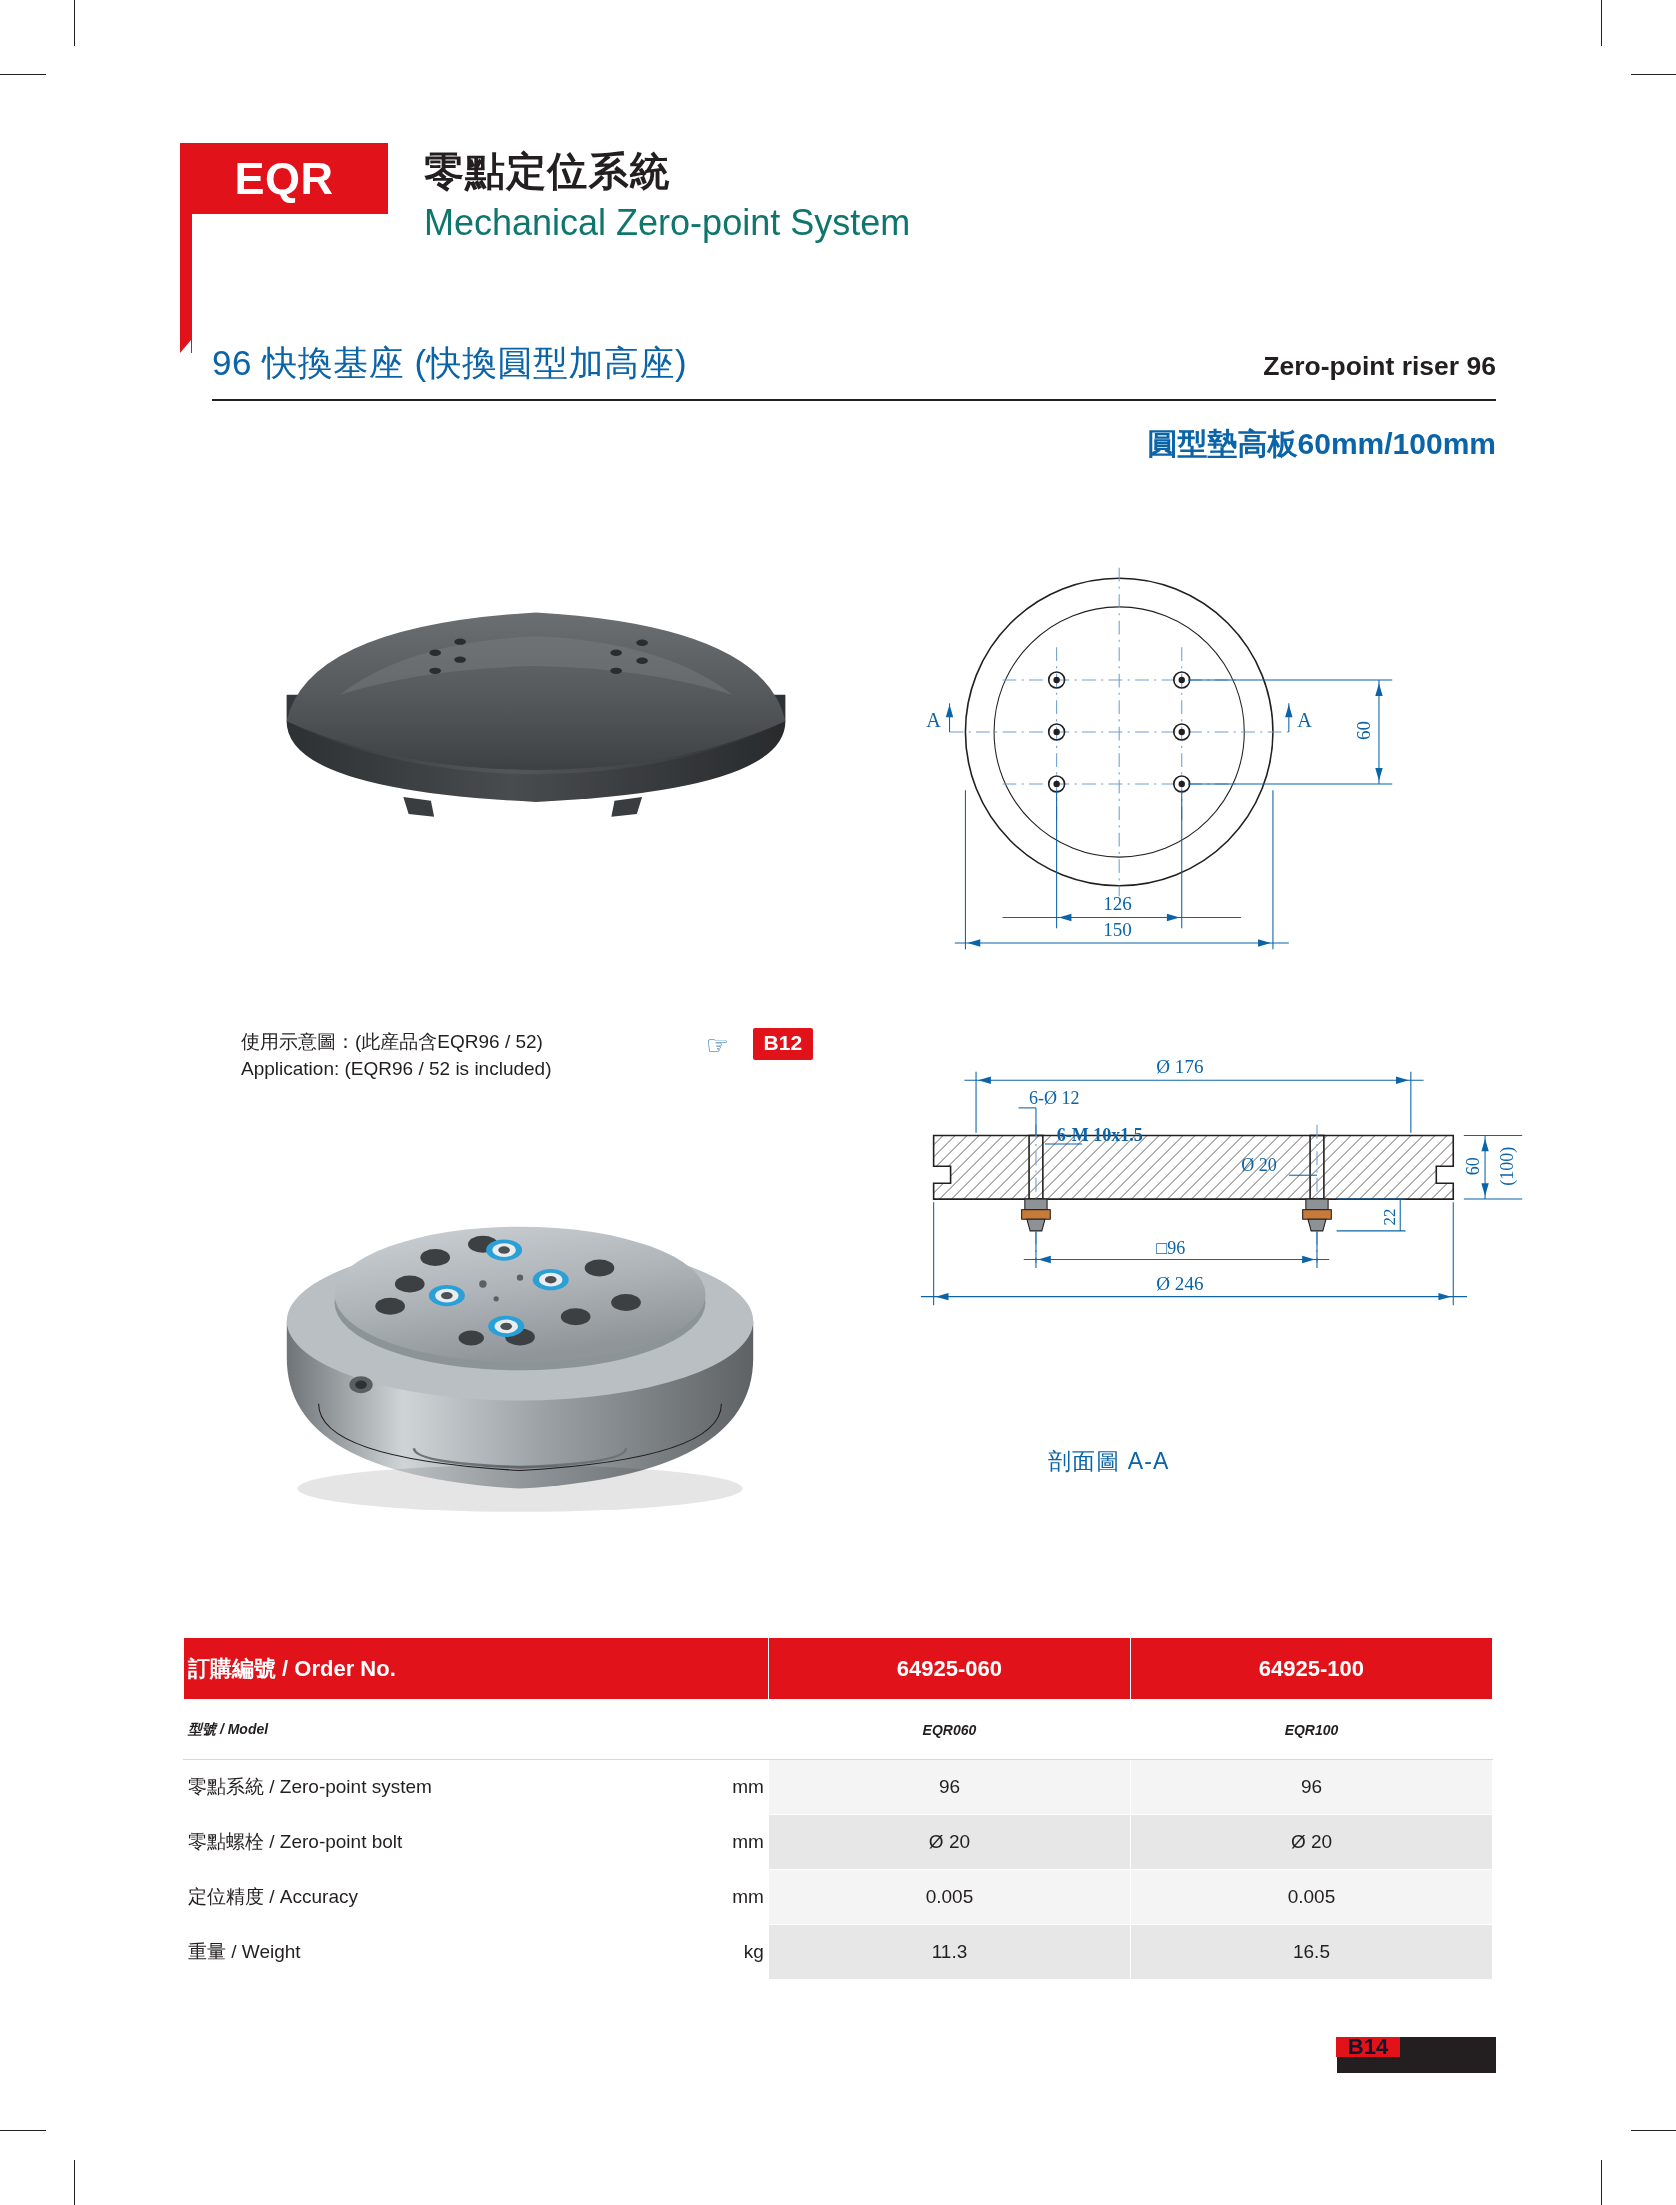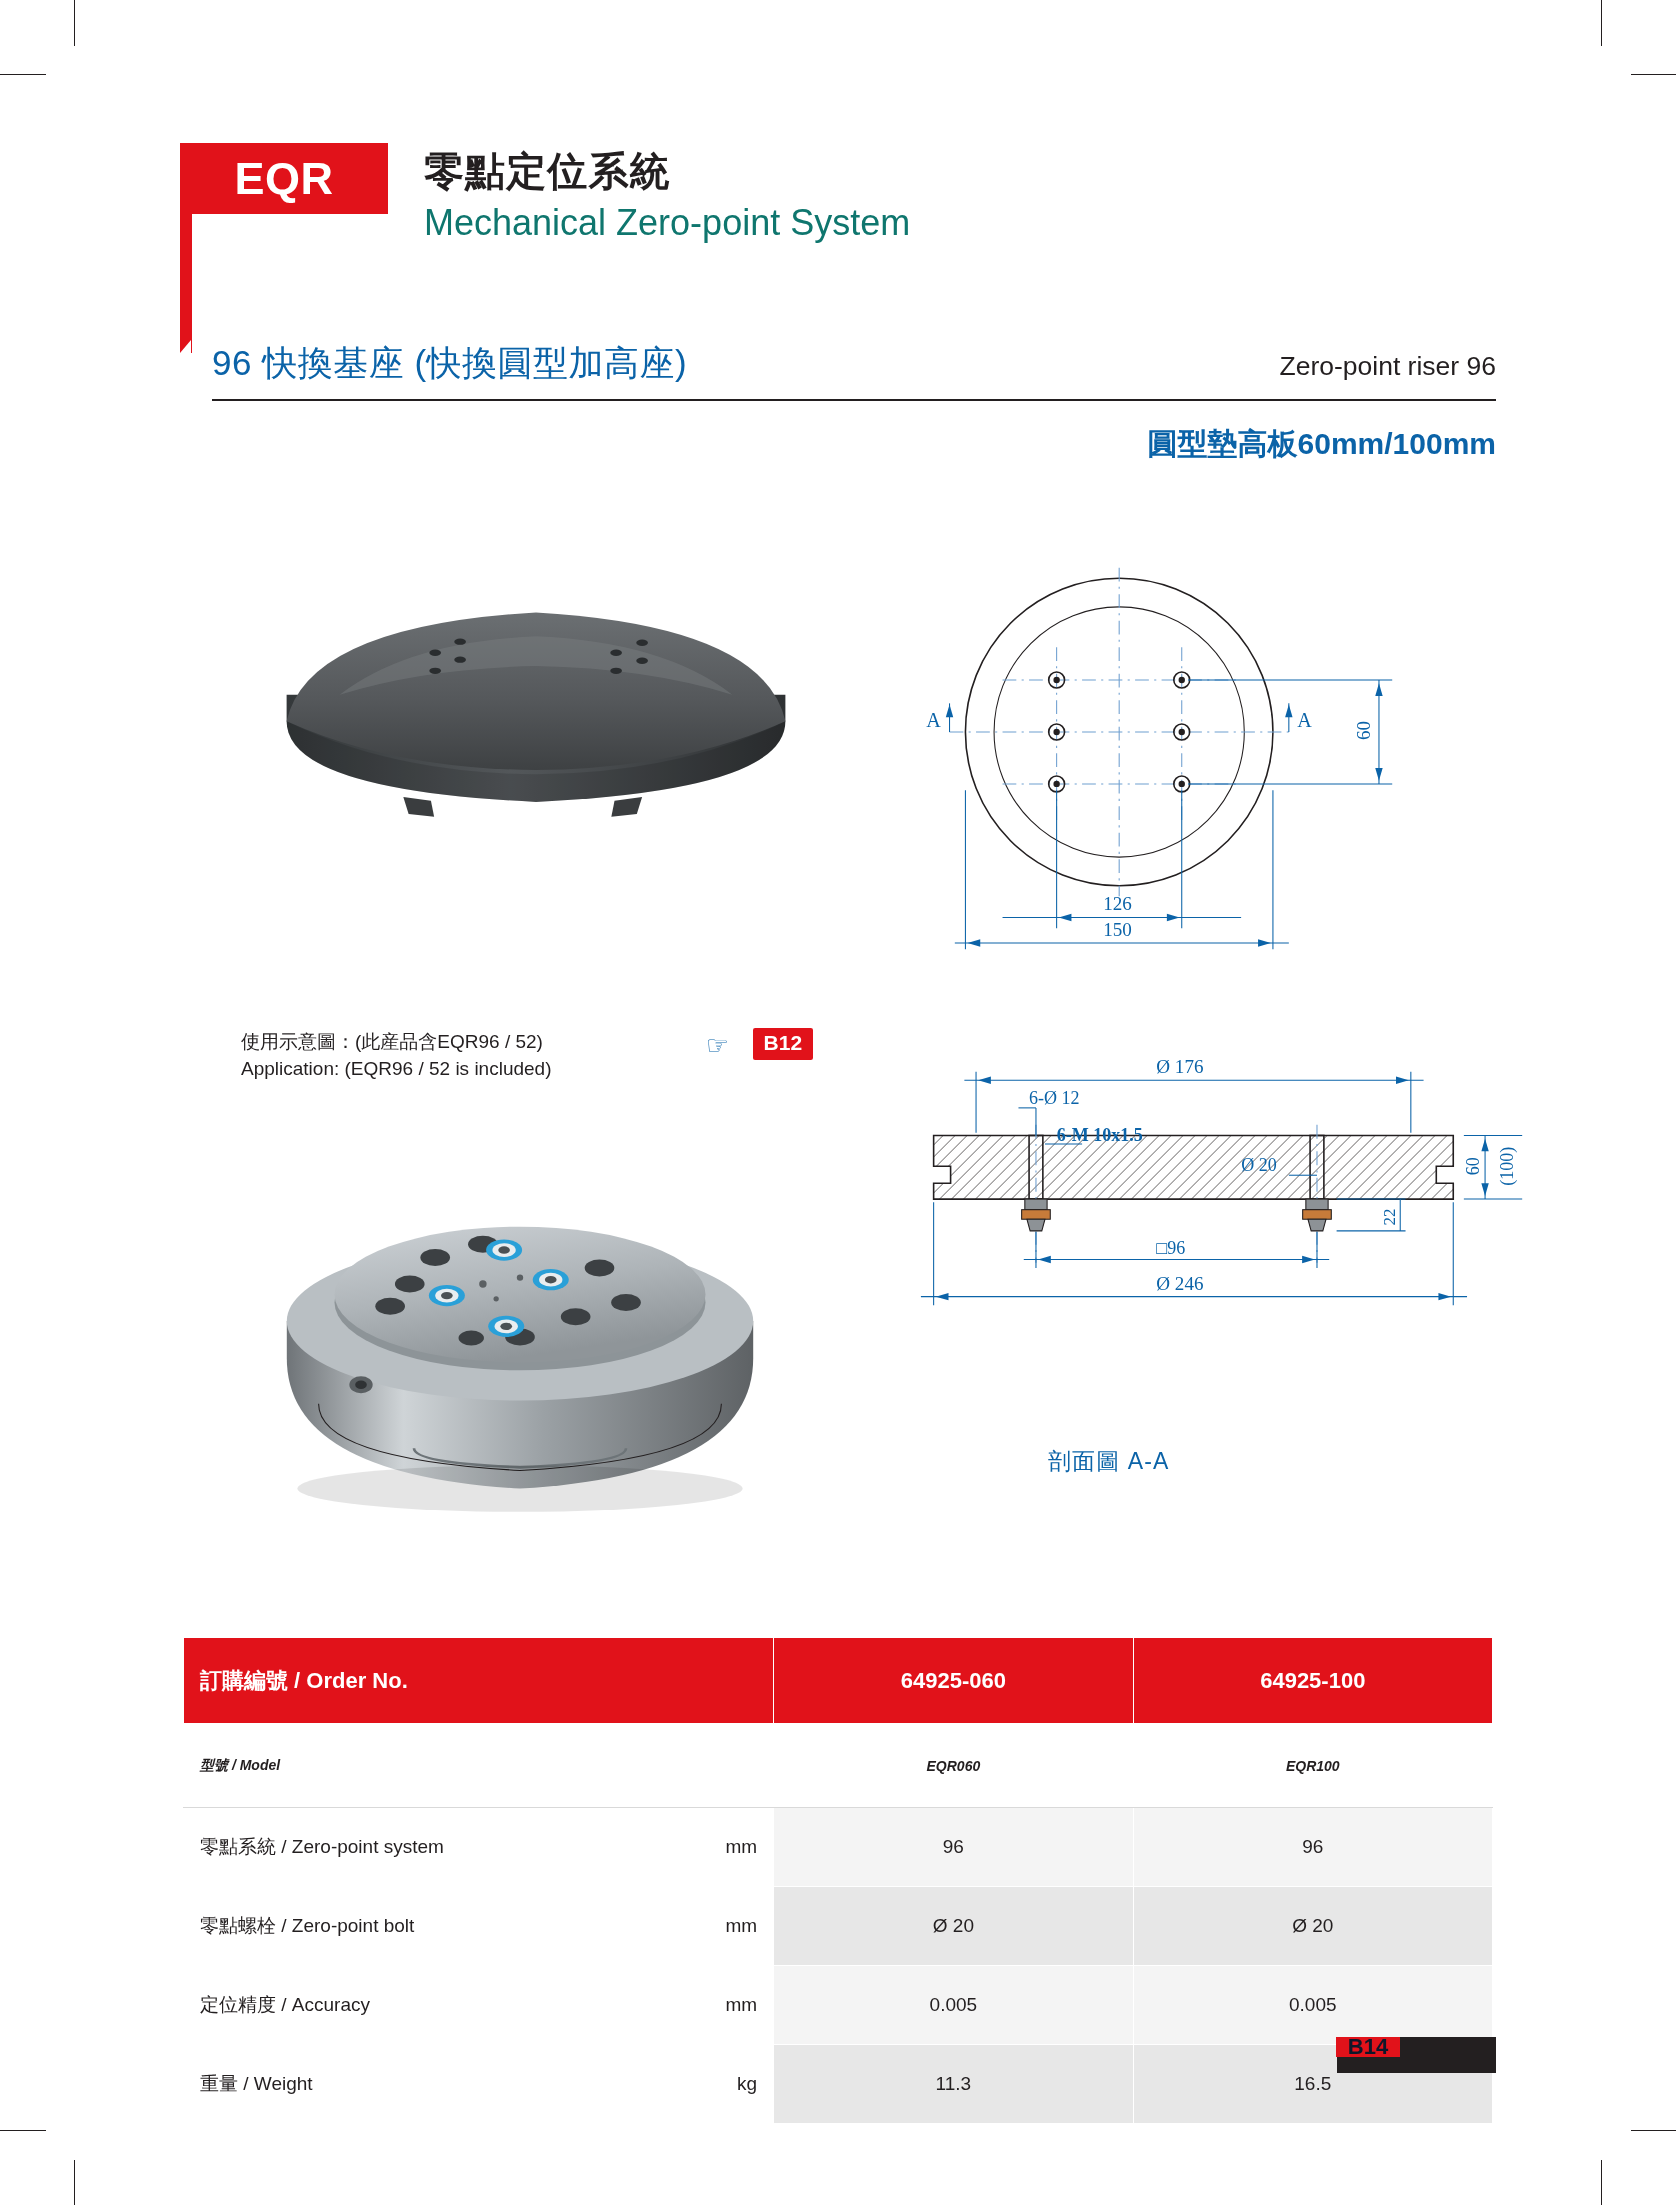--- a/index.html
+++ b/index.html
@@ -96,20 +96,21 @@
     font-weight: normal;
     letter-spacing: 0.5px;
   }
   .sub-en {
     position: absolute;
     right: 180px;
     top: 351px;
     font-size: 26.5px;
     color: #231f20;
     text-align: right;
+    font-weight: bold;
   }
   .rule {
     position: absolute;
     left: 212px;
     right: 180px;
     top: 399px;
     height: 1.6px;
     background: #231f20;
   }
   .sub2 {
@@ -166,21 +167,21 @@
   table.spec {
     position: absolute;
     left: 183px;
     top: 1637px;
     width: 1310px;
     border-collapse: collapse;
     font-size: 19px;
   }
   table.spec td {
     border: 1.1px solid #ffffff;
-    padding: 16px;
+    padding: 4px;
     height: 46px;
     vertical-align: middle;
   }
   td.lbl {
     width: 477px;
     padding-left: 21px;
     text-align: left;
   }
   td.unit {
     width: 106px;

